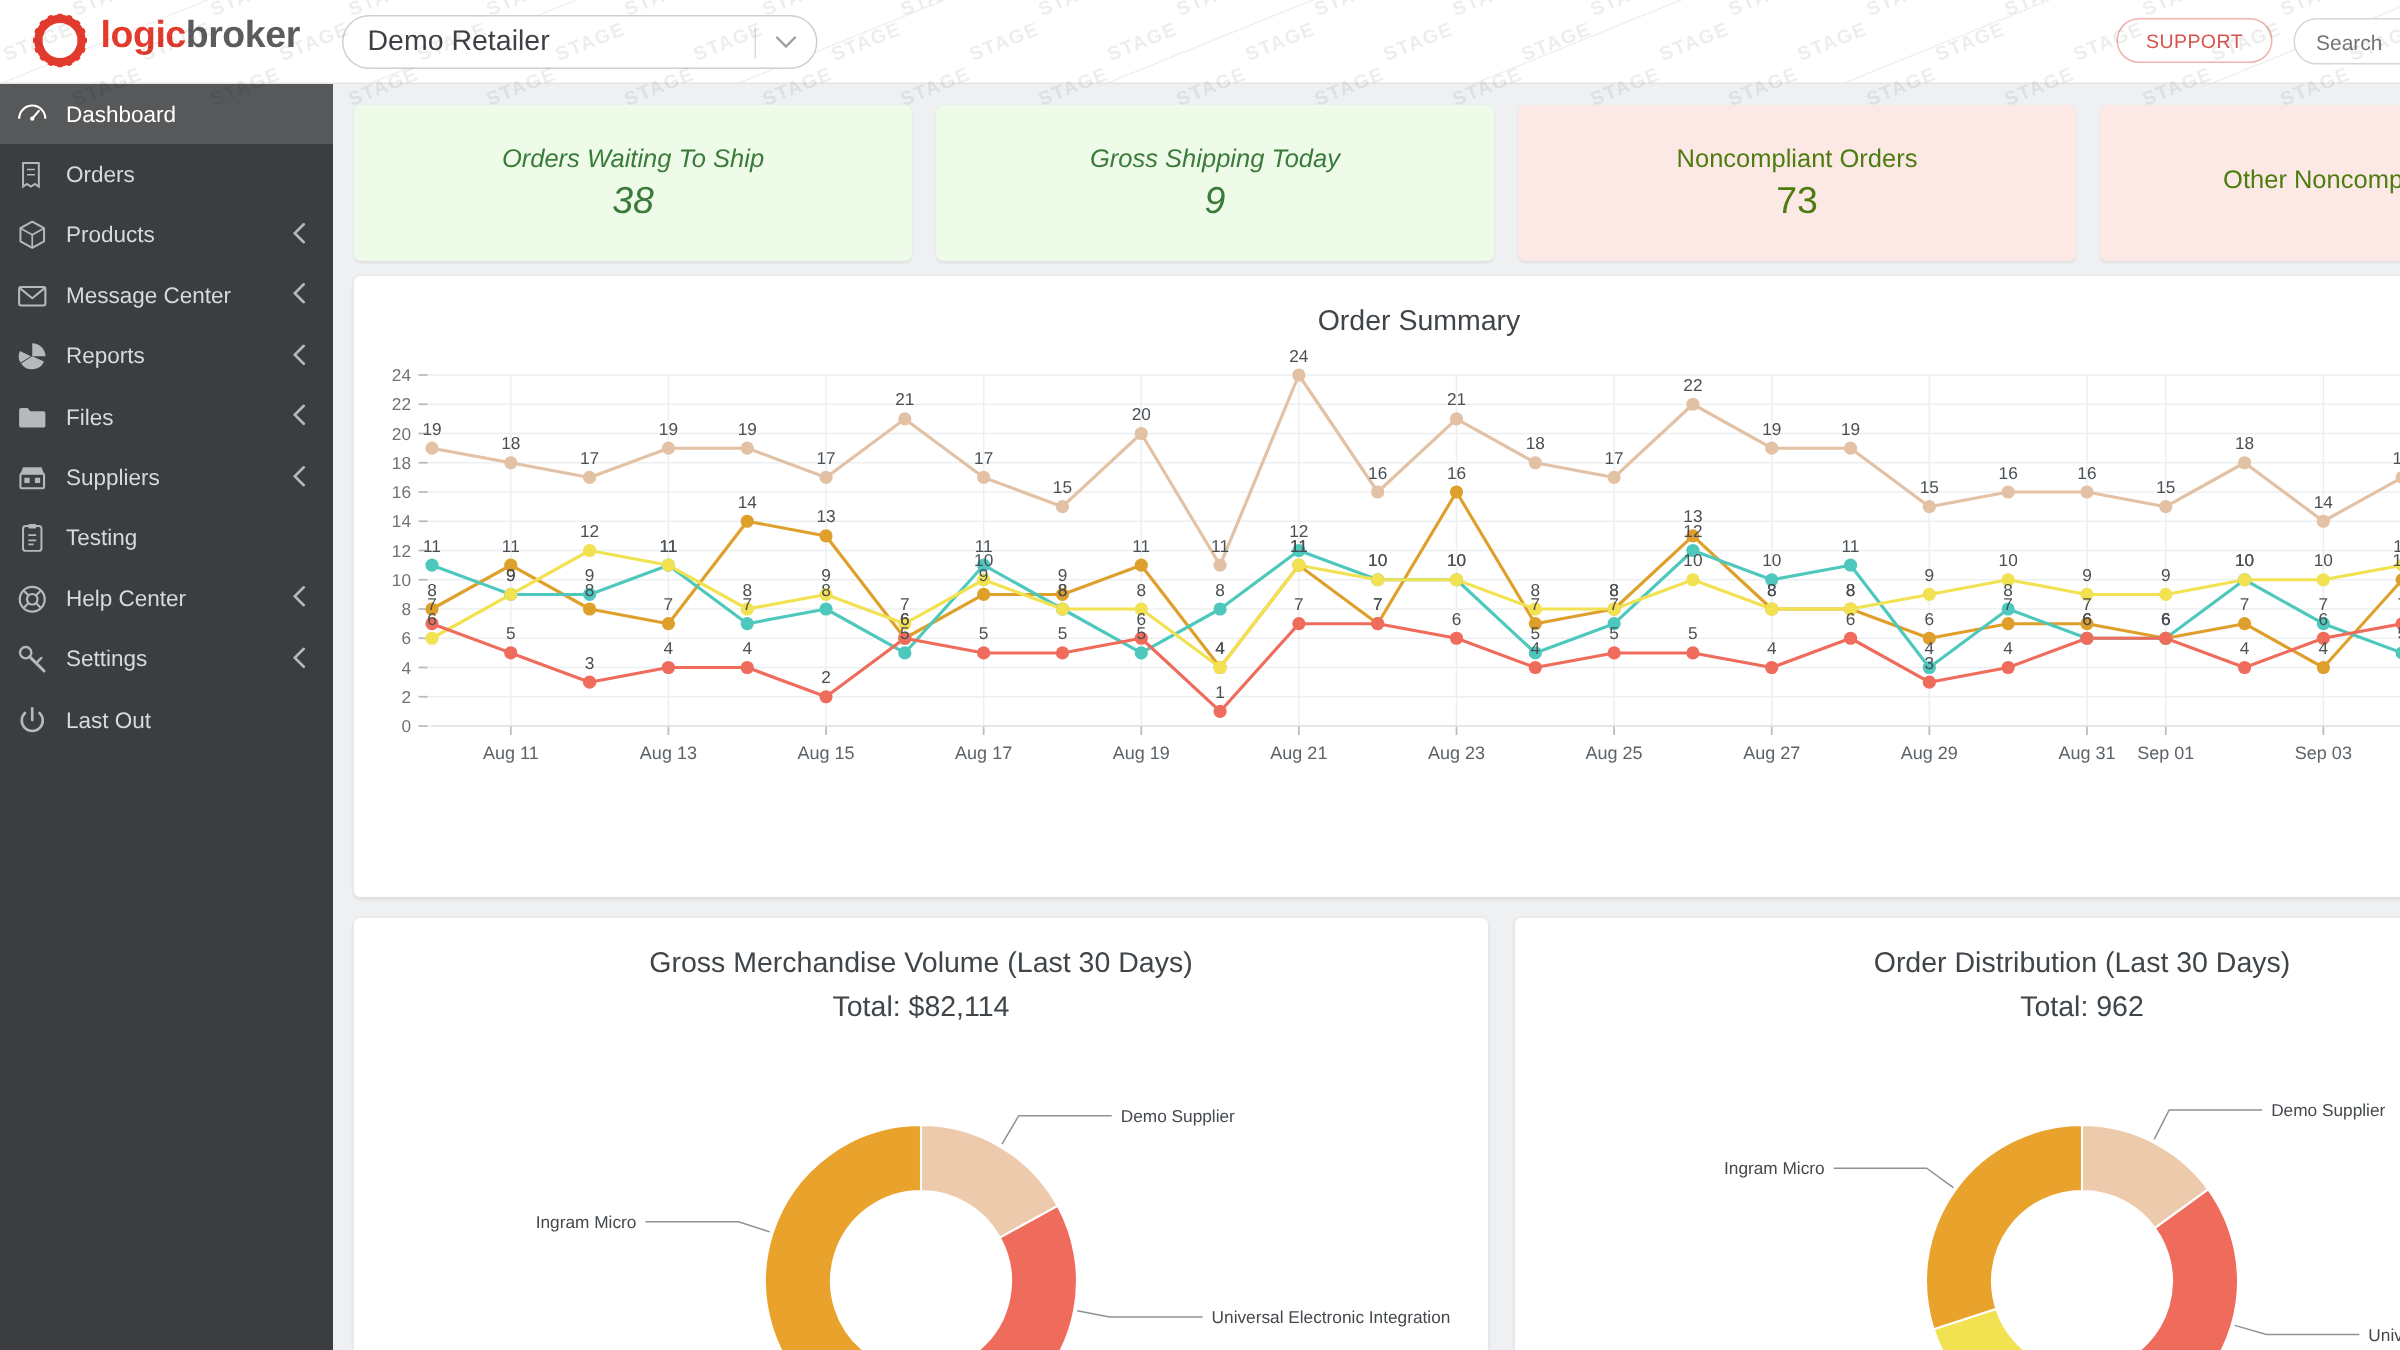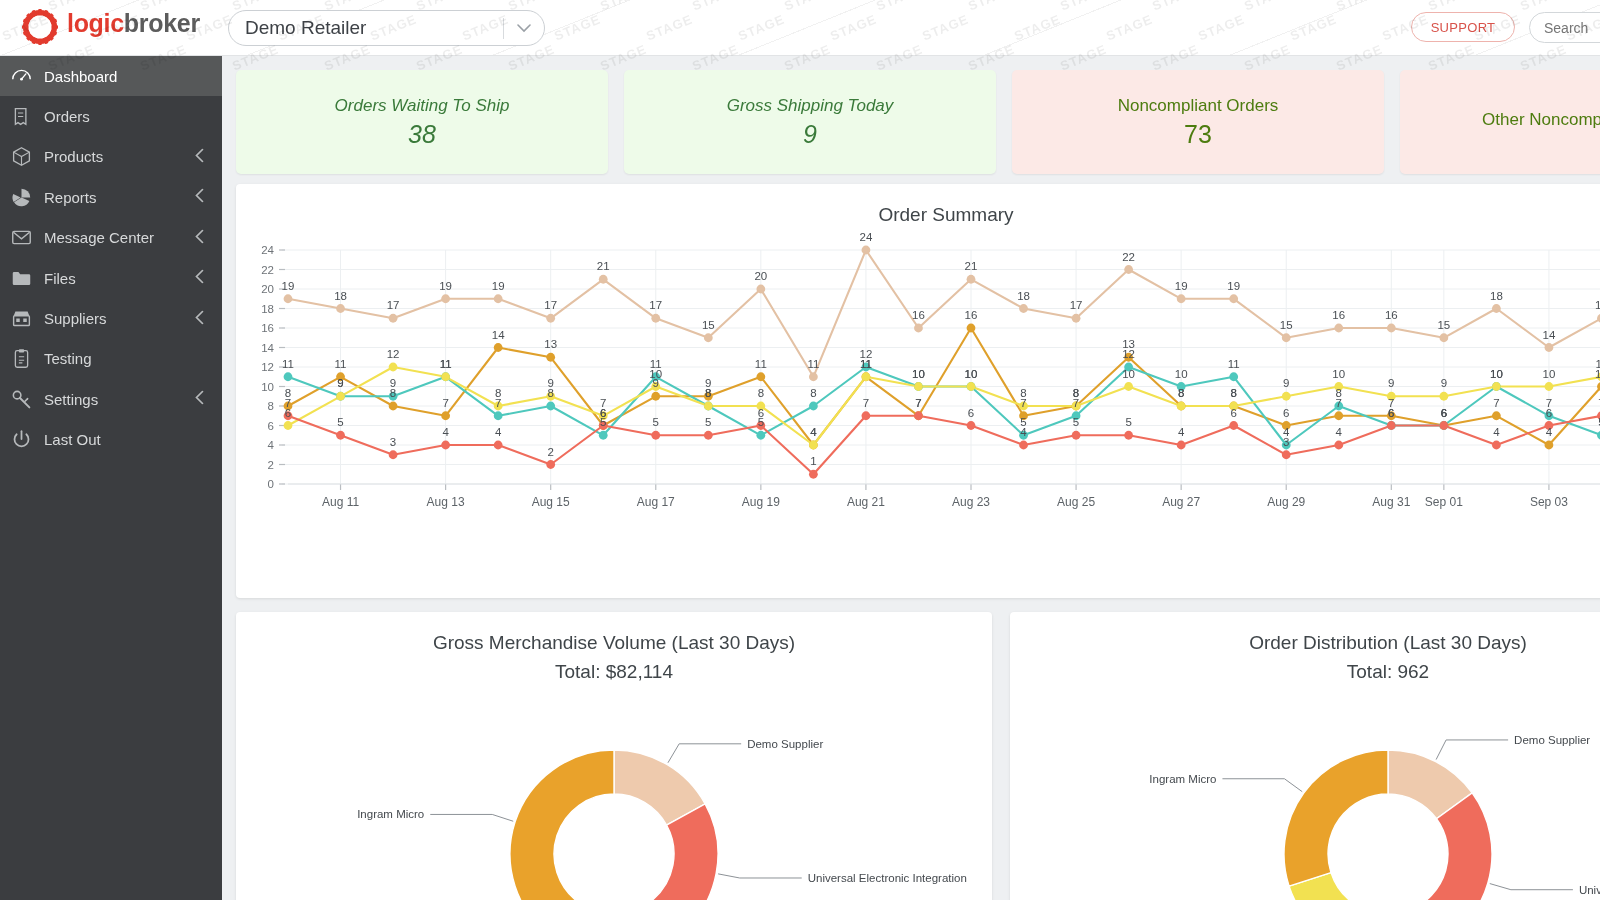--- a/index.html
+++ b/index.html
@@ -308,45 +308,45 @@
         </svg>
       </span>
       <span class="nav-label">Products</span>
       <span class="nav-chev"><svg width="9" height="14" viewBox="0 0 9 14">
           <path d="M7.5 1 L1.5 7 L7.5 13" fill="none" stroke="currentColor" stroke-width="1.7" stroke-linecap="round"></path>
         </svg></span>
     </div>
     <div class="nav-item">
       <span class="nav-ico">
         <svg width="21" height="21" viewBox="0 0 24 24">
+          <rect x="2" y="5" width="20" height="14" rx="1.5" fill="none" stroke="currentColor" stroke-width="1.6"></rect>
+          <path d="M2.8 6 L12 13.5 L21.2 6" fill="none" stroke="currentColor" stroke-width="1.6"></path>
+        </svg>
+      </span>
+      <span class="nav-label">Message Center</span>
+      <span class="nav-chev"><svg width="9" height="14" viewBox="0 0 9 14">
+          <path d="M7.5 1 L1.5 7 L7.5 13" fill="none" stroke="currentColor" stroke-width="1.7" stroke-linecap="round"></path>
+        </svg></span>
+    </div>
+    <div class="nav-item">
+      <span class="nav-ico">
+        <svg width="21" height="21" viewBox="0 0 24 24">
           <path d="M12 12 L12 2 A10 10 0 0 1 22 12 z" fill="currentColor"></path>
           <path d="M12 12 L3.5 17.5 A10 10 0 0 0 21 16 z" fill="currentColor"></path>
           <path d="M11 12 L2.6 8 A10 10 0 0 0 3 17 z" fill="currentColor"></path>
         </svg>
       </span>
       <span class="nav-label">Reports</span>
       <span class="nav-chev"><svg width="9" height="14" viewBox="0 0 9 14">
           <path d="M7.5 1 L1.5 7 L7.5 13" fill="none" stroke="currentColor" stroke-width="1.7" stroke-linecap="round"></path>
         </svg></span>
     </div>
     <div class="nav-item">
       <span class="nav-ico">
         <svg width="21" height="21" viewBox="0 0 24 24">
-          <rect x="2" y="5" width="20" height="14" rx="1.5" fill="none" stroke="currentColor" stroke-width="1.6"></rect>
-          <path d="M2.8 6 L12 13.5 L21.2 6" fill="none" stroke="currentColor" stroke-width="1.6"></path>
-        </svg>
-      </span>
-      <span class="nav-label">Message Center</span>
-      <span class="nav-chev"><svg width="9" height="14" viewBox="0 0 9 14">
-          <path d="M7.5 1 L1.5 7 L7.5 13" fill="none" stroke="currentColor" stroke-width="1.7" stroke-linecap="round"></path>
-        </svg></span>
-    </div>
-    <div class="nav-item">
-      <span class="nav-ico">
-        <svg width="21" height="21" viewBox="0 0 24 24">
           <path d="M2 6 a1.5 1.5 0 0 1 1.5-1.5 h5 l2 2.5 h10 A1.5 1.5 0 0 1 22 8.5 V18 a1.5 1.5 0 0 1-1.5 1.5 h-17 A1.5 1.5 0 0 1 2 18 z" fill="currentColor"></path>
         </svg>
       </span>
       <span class="nav-label">Files</span>
       <span class="nav-chev"><svg width="9" height="14" viewBox="0 0 9 14">
           <path d="M7.5 1 L1.5 7 L7.5 13" fill="none" stroke="currentColor" stroke-width="1.7" stroke-linecap="round"></path>
         </svg></span>
     </div>
     <div class="nav-item">
       <span class="nav-ico">
@@ -364,20 +364,33 @@
     </div>
     <div class="nav-item">
       <span class="nav-ico">
         <svg width="21" height="21" viewBox="0 0 24 24">
           <rect x="5" y="3" width="14" height="19" rx="2" fill="none" stroke="currentColor" stroke-width="1.5"></rect>
           <rect x="9" y="1.5" width="6" height="3.5" rx="1" fill="currentColor"></rect>
           <path d="M9 10h6M9 14h6M9 17h4" stroke="currentColor" stroke-width="1.3"></path>
         </svg>
       </span>
       <span class="nav-label">Testing</span>
+    </div>
+    <div class="nav-item">
+      <span class="nav-ico">
+        <svg width="21" height="21" viewBox="0 0 24 24">
+          <circle cx="12" cy="12" r="9.5" fill="none" stroke="currentColor" stroke-width="1.7"></circle>
+          <circle cx="12" cy="12" r="4" fill="none" stroke="currentColor" stroke-width="1.7"></circle>
+          <path d="M5.2 5.2 L9.2 9.2 M18.8 5.2 L14.8 9.2 M5.2 18.8 L9.2 14.8 M18.8 18.8 L14.8 14.8" stroke="currentColor" stroke-width="1.7"></path>
+        </svg>
+      </span>
+      <span class="nav-label">Help Center</span>
+      <span class="nav-chev"><svg width="9" height="14" viewBox="0 0 9 14">
+          <path d="M7.5 1 L1.5 7 L7.5 13" fill="none" stroke="currentColor" stroke-width="1.7" stroke-linecap="round"></path>
+        </svg></span>
     </div>
     <div class="nav-item">
       <span class="nav-ico">
         <svg width="21" height="21" viewBox="0 0 24 24">
           <circle cx="7" cy="7" r="4.3" fill="none" stroke="currentColor" stroke-width="1.8"></circle>
           <path d="M10 10 L21 21" stroke="currentColor" stroke-width="2.2" stroke-linecap="round"></path>
           <path d="M16 14 l3 -3" stroke="currentColor" stroke-width="1.8" stroke-linecap="round"></path>
         </svg>
       </span>
       <span class="nav-label">Settings</span>

